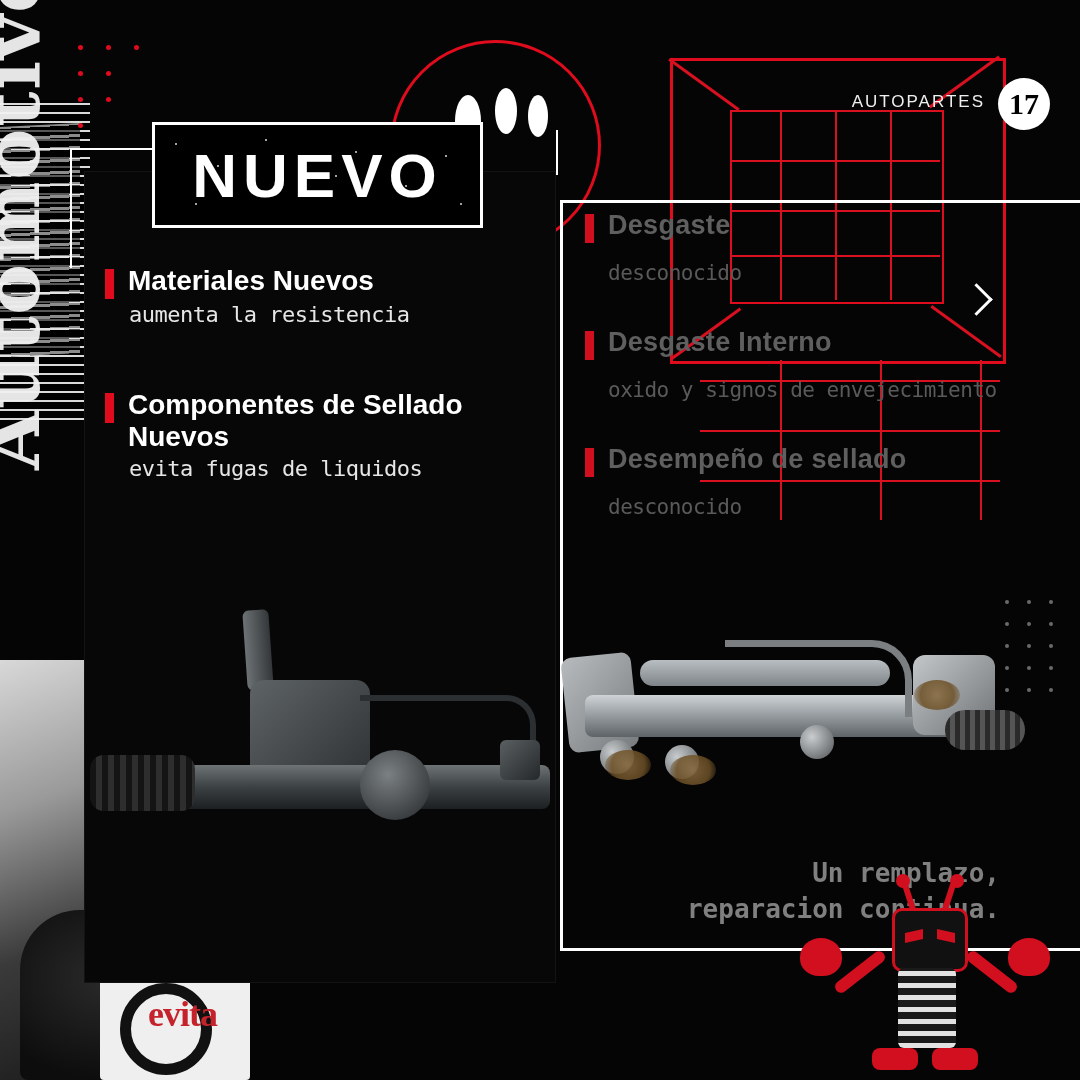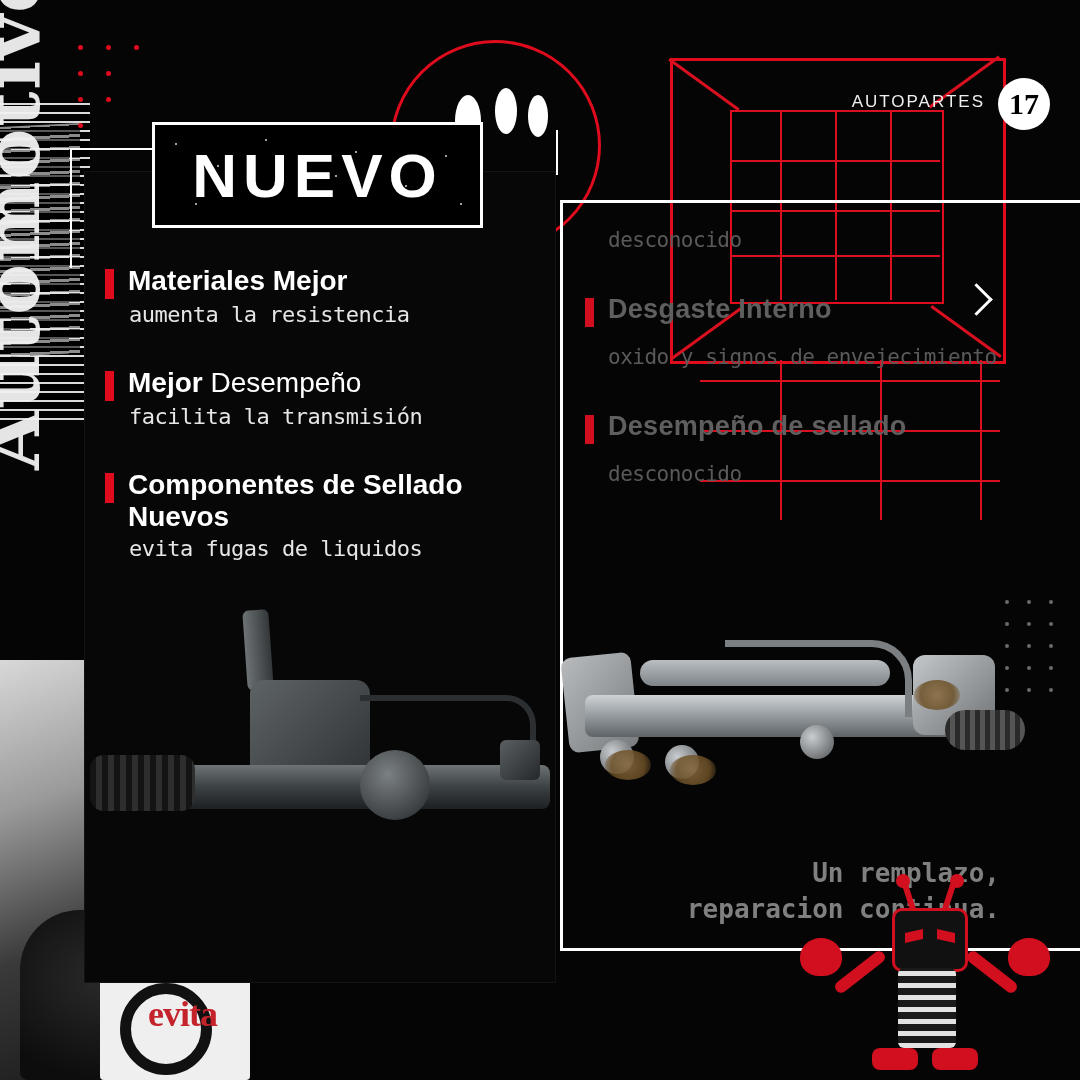--- a/index.html
+++ b/index.html
@@ -299,20 +299,24 @@
   <div class="brand-badge">17</div>
 
   <div class="white-frame"></div>
   <div class="white-chevron"></div>
 
   <div class="col-right">
 
     <div style="height:38px;"></div>
 
     <div class="r-item">
+      <div class="r-head">
+        <div class="r-bar"></div>
+        <div class="r-title">Desgaste</div>
+      </div>
       <div class="r-sub">desconocido</div>
     </div>
 
     <div style="height:26px;"></div>
 
     <div class="r-item">
       <div class="r-head">
         <div class="r-bar"></div>
         <div class="r-title">Desgaste Interno</div>
       </div>
@@ -365,36 +369,27 @@
         <i style="left:180px;top:50px;"></i>
       <i style="left:305px;top:78px;"></i>
     </div>
     <span>NUEVO</span>
   </div>
 
   <div class="n-list">
     <div class="n-item">
       <div class="n-head">
         <div class="n-bar"></div>
-        <div class="n-title"><span>Materiales Mejor</span></div>
+        <div class="n-title"><span>Materiales Nuevos</span></div>
       </div>
       <div class="n-sub">aumenta la resistencia</div>
     </div>
 
     <div style="height:22px;"></div>
 
-    <div class="n-item">
-      <div class="n-head">
-        <div class="n-bar"></div>
-        <div class="n-title">
-          <span>Mejor</span><span class="light"> Desempeño</span>
-        </div>
-      </div>
-      <div class="n-sub">facilita la transmisión</div>
-    </div>
 
     <div style="height:22px;"></div>
 
     <div class="n-item">
       <div class="n-head">
         <div class="n-bar"></div>
         <div class="n-title"><span>Componentes de Sellado Nuevos</span></div>
       </div>
       <div class="n-sub">evita fugas de liquidos</div>
     </div>

